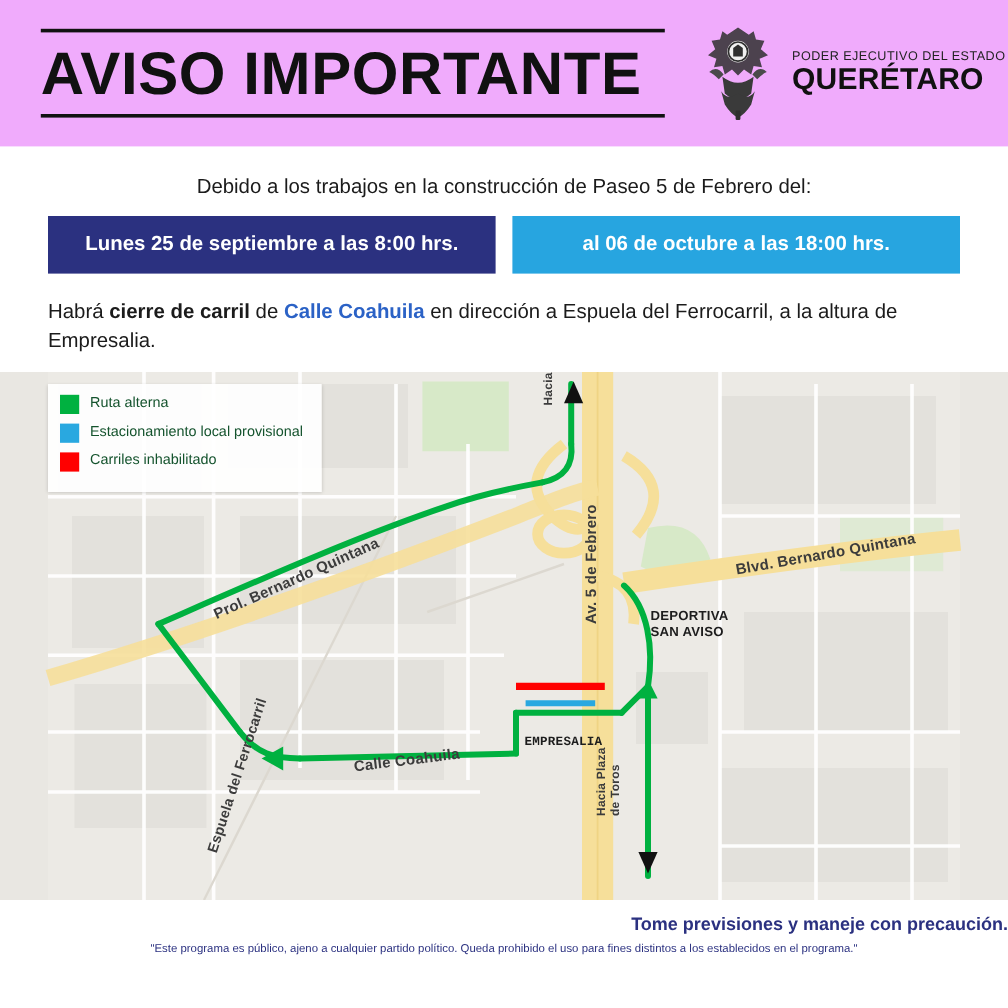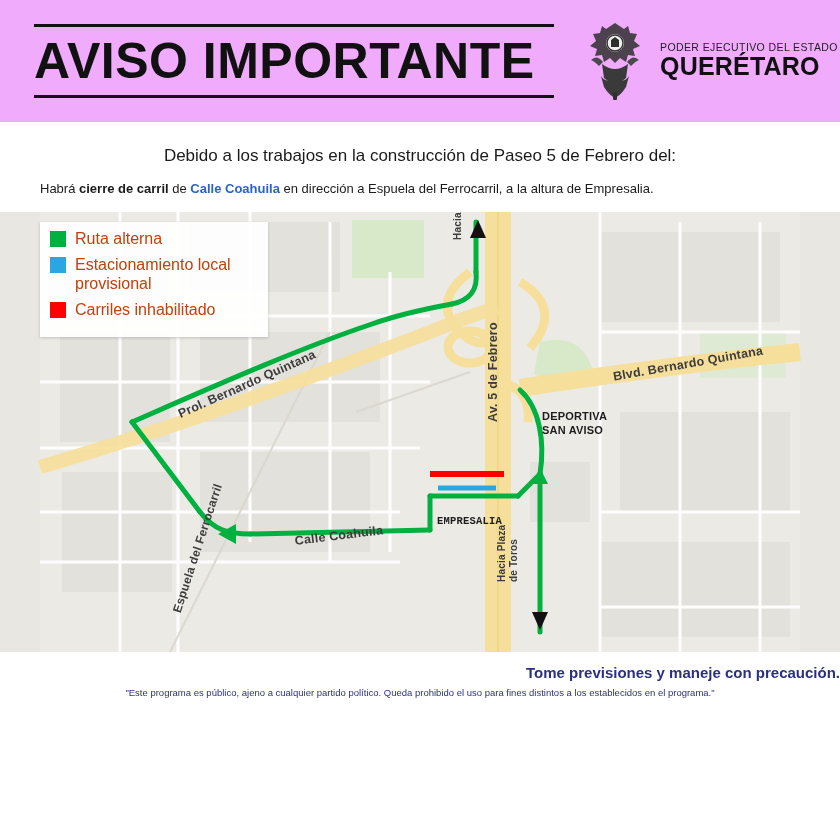--- a/index.html
+++ b/index.html
@@ -88,21 +88,21 @@
     text-align: center;
     padding: 12px 6px 14px 6px;
     font-size: 17px;
     font-weight: 700;
     line-height: 1.28;
   }
   .date-box.start { background: #2b3180; }
   .date-box.end { background: #27a5e0; }
 
   .para {
-    font-size: 13px;
+    font-size: 17px;
     line-height: 1.42;
     margin: 0 0 14px 0;
     color: #1b1b1b;
   }
   .para b { font-weight: 700; }
   .hl { color: #2b62c6; font-weight: 700; }
 
   
   .map-wrap {
     position: relative;
@@ -132,22 +132,22 @@
     padding: 5px 0 6px 0;
     text-align: center;
     letter-spacing: 0.3px;
   }
   .legend-items { padding: 8px 10px 10px 10px; }
   .legend-item {
     display: flex;
     align-items: flex-start;
     gap: 9px;
     margin-bottom: 7px;
-    font-size: 16px;
-    color: #c2410c;
+    font-size: 12px;
+    color: #14532d;
     line-height: 1.18;
   }
   .swatch {
     width: 16px; height: 16px; flex: 0 0 16px; margin-top: 1px;
   }
 
   
   .mlabel {
     position: absolute;
     font-size: 11.5px;
@@ -203,20 +203,24 @@
     <div class="gov-text">
       <div class="gov-small">PODER EJECUTIVO DEL ESTADO DE</div>
       <div class="gov-big">QUERÉTARO</div>
     </div>
   </div>
 </div>
 
 <div class="content">
   <div class="lead">Debido a los trabajos en la construcción de Paseo 5 de Febrero del:</div>
 
+  <div class="date-row">
+    <div class="date-box start">Lunes 25 de septiembre a las 8:00 hrs.</div>
+    <div class="date-box end">al 06 de octubre a las 18:00 hrs.</div>
+  </div>
 
   <p class="para">
     <span>Habrá </span><b>cierre de carril</b><span> de </span><span class="hl">Calle Coahuila</span><span> en dirección a Espuela del Ferrocarril, a la altura de Empresalia.</span>
   </p>
 
 </div>
 
 <div class="map-wrap">
   <svg class="map-svg" viewBox="0 0 840 440">
 

